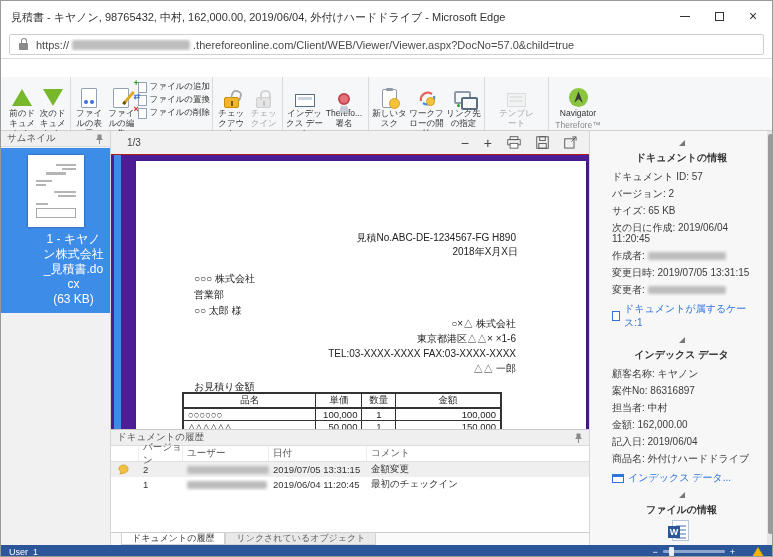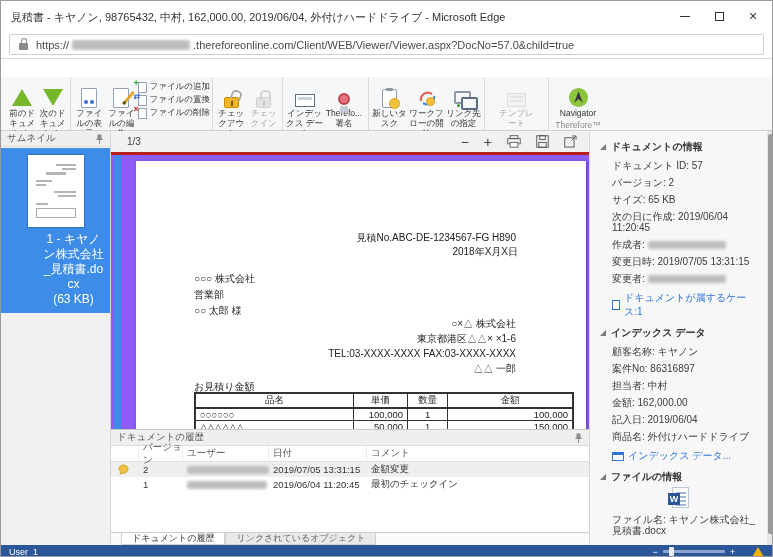--- a/index.html
+++ b/index.html
@@ -90,34 +90,34 @@
 
 
 .sidebar { position:absolute; left:0; top:130px; width:110px; height:414px; background:#f1f1f1; border-right:1px solid #d5d5d5; }
 .panel-header { height:16px; background:#efefef; border-bottom:1px solid #dddddd; display:flex; align-items:center; justify-content:space-between; padding:0 6px; font-size:9.5px; color:#555; }
 .pin { flex:0 0 auto; }
 .thumb-sel { margin-top:1px; background:#3c8ce8; padding:5px 2px 6px; text-align:center; cursor:default; }
 .thumb-page { width:56px; height:72px; background:#fff; margin:2px auto 5px; position:relative; box-shadow:0 0 2px rgba(0,0,0,.45); }
 .tl { position:absolute; background:#b5b5b5; height:2px; }
 .thumb-cap { font-size:12px; color:#fff; line-height:1.25; word-break:break-all; padding:0 2px;margin-left:36px; }
 
-.viewerbar { position:absolute; left:110px; top:130px; width:478px; height:24px; background:#f1f1f1; border-bottom:3px solid #b91c1c; display:flex; align-items:center;justify-content:flex-end; }
+.viewerbar { position:absolute; left:110px; top:130px; width:478px; height:24px; background:#f1f1f1; border-bottom:1px solid #b91c1c; display:flex; align-items:center;justify-content:flex-end; }
 .pageind { font-size:10px; color:#444; margin-left:16px; }
 .vtools { margin-left:auto; display:flex; align-items:center; gap:15px; margin-right:12px; }
 .vtool { font-size:14px; color:#444; line-height:14px; cursor:default; display:flex; align-items:center; }
-.canvas { position:absolute; left:110px; top:154px; width:478px; height:274px; background:#8b5cf6; overflow:hidden; }
+.canvas { position:absolute; left:110px; top:154px; width:478px; height:274px; background:#4c1d95; overflow:hidden; }
 .bluestrip { position:absolute; left:3px; top:0; width:7px; height:100%; background:#3c8ce8; }
 .page { position:absolute; left:25px; top:6px; width:450px; height:400px; background:#fff; box-shadow:1px 1px 3px rgba(0,0,0,.35); font-size:10px; color:#222; }
 .p-quote { position:absolute; top:70px; right:70px; }
 .p-date { position:absolute; top:84px; right:68px; }
 .p-title { position:absolute; top:88px; left:0; width:100%; text-align:center; font-size:16px; font-weight:bold; letter-spacing:3px; }
 .p-recipient { position:absolute; top:110px; left:58px; line-height:16px; }
 .p-sender { position:absolute; top:155px; right:70px; text-align:right; line-height:15px; }
 .p-caption { position:absolute; top:219px; left:58px; }
-.p-table { position:absolute; top:231px; left:58px; width:380px; border-collapse:collapse; font-size:9.5px; color:#222; }
+.p-table { position:absolute; top:231px; left:46px; width:320px; border-collapse:collapse; font-size:9.5px; color:#222; }
 .p-table th, .p-table td { border:1px solid #333; height:12px; padding:0 4px; font-weight:normal; }
 .p-table { border:2px solid #333; }
 .p-table th { text-align:center; border-bottom:2px solid #333; }
 .c-name  { width:134px; text-align:left; }
 .c-price { width:46px; text-align:right; }
 .c-qty   { width:34px; text-align:center; }
 .c-amt   { width:106px; text-align:right; }
 
 
 .history { position:absolute; left:110px; top:428px; width:478px; height:103px; background:#fff; border-top:1px solid #c9c9c9; }
@@ -130,21 +130,21 @@
 .h-row .redact { width:88px; height:8px; }
 .vmark { width:11px; height:11px; margin-left:3px; }
 
 .btabs-strip { position:absolute; left:110px; top:531px; width:478px; height:13px; background:#fafafa; border-top:1px solid #cfcfcf; display:flex; padding-left:10px; }
 .btab { padding:0 10px; display:flex; align-items:center; font-size:9px; color:#666; background:#e9e9e9; border:1px solid #d2d2d2; border-top:none; cursor:default; }
 .btab.active { background:#fff; color:#333; }
 
 
 .details { position:absolute; left:588px; top:130px; width:178px; height:414px; background:#f7f7f7; border-left:1px solid #d6d6d6; font-size:10px; color:#3c3c3c; overflow:hidden; }
 .d-body { padding:2px 4px 0 8px; }
-.sec-title { display:flex; align-items:center; gap:5px; font-weight:bold; color:#333; margin:7px 0 2px 2px; }
+.sec-title { display:flex; align-items:center; gap:5px; font-weight:bold; color:#333; margin:7px 0 2px 2px;flex-direction:column; }
 .exp { width:0; height:0; border-left:6px solid transparent; border-bottom:6px solid #777; flex:0 0 auto; }
 .d-row { margin:6px 0 6px 14px; line-height:11px; }
 .d-row .redact { width:78px; height:8px; vertical-align:middle; margin-left:3px; }
 .d-link { display:flex; align-items:center; gap:4px; color:#2e74d9; margin:7px 0 7px 14px; cursor:default; }
 .ic-case { width:8px; height:10px; border:1px solid #2e74d9; background:#fff; flex:0 0 auto; }
 .ic-idx { width:12px; height:9px; border:1px solid #2e74d9; background:#fff; position:relative; flex:0 0 auto; }
 .ic-idx:before { content:""; position:absolute; left:0; right:0; top:0; height:2px; background:#2e74d9; }
 .word { width:17px; height:21px; margin:3px auto 1px; position:relative; background:#fff; border:1px solid #b9c6d6; }
 .word:before { content:""; position:absolute; left:3px; top:4px; right:2px; height:1.5px; background:#9fb6d8; box-shadow:0 4px 0 #9fb6d8, 0 8px 0 #9fb6d8, 0 12px 0 #9fb6d8; }
 .word .w { position:absolute; left:-5px; bottom:2px; width:12px; height:12px; background:#2b579a; color:#fff; font-size:9px; font-weight:bold; display:flex; align-items:center; justify-content:center; }

